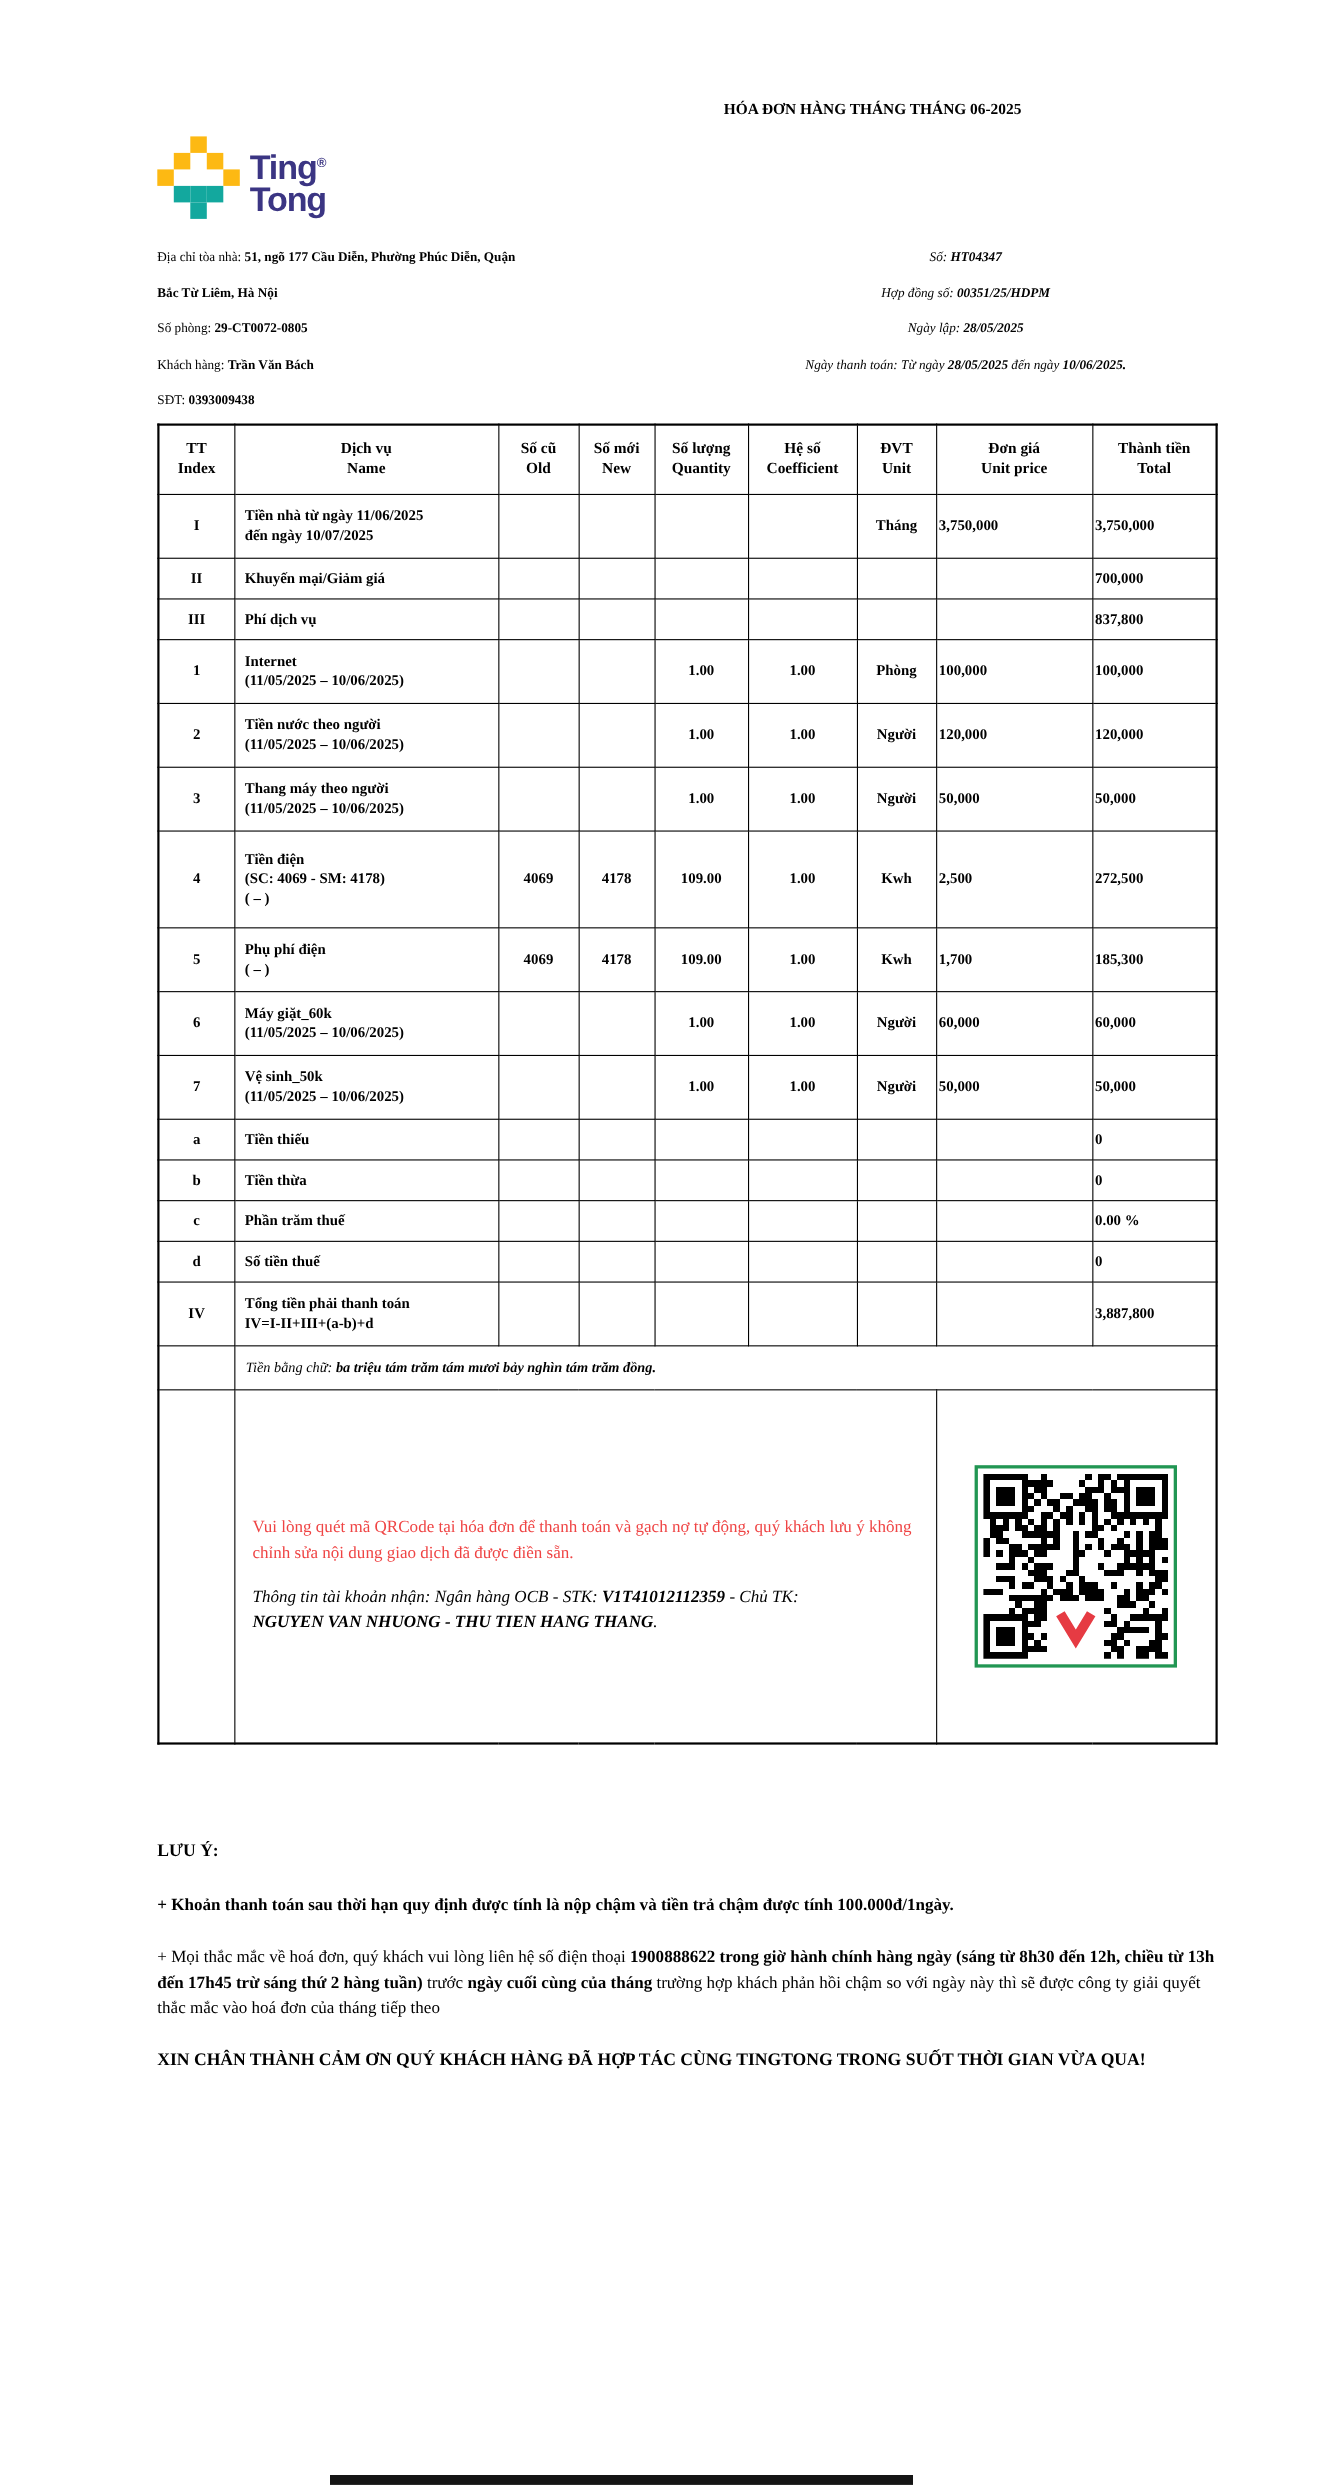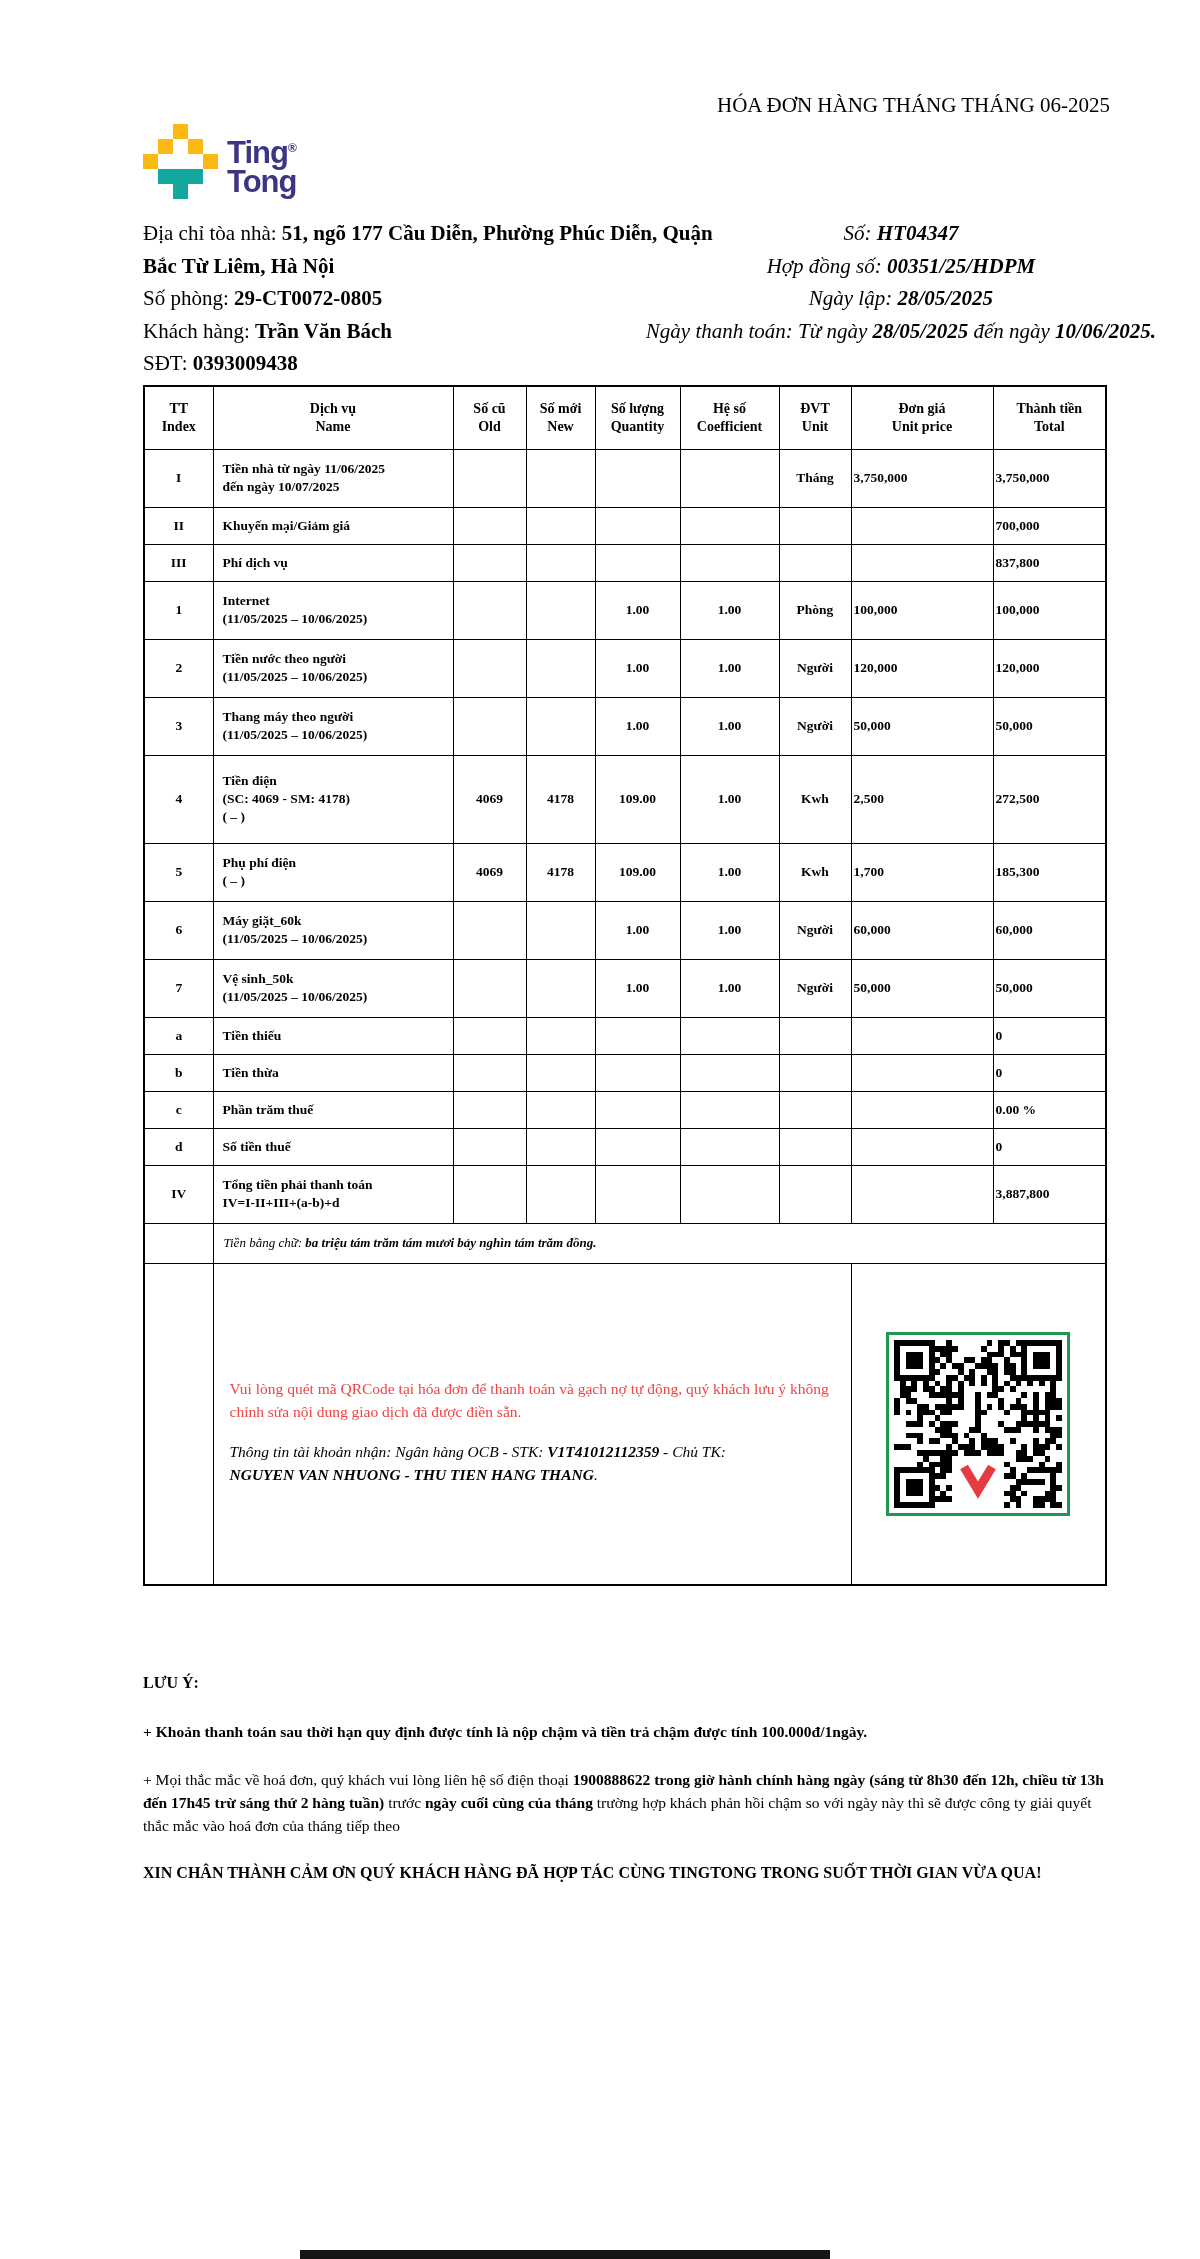--- a/index.html
+++ b/index.html
@@ -12,23 +12,23 @@
   .brand-icon{display:grid;grid-template-columns:repeat(5,15px);grid-template-rows:repeat(5,15px);}
   .sq{width:15px;height:15px;}
   .sq.y{background:var(--c-yellow,#FDB913);}
   .sq.t{background:var(--c-teal,#13A89E);}
   .r1c3{grid-area:1/3}.r2c2{grid-area:2/2}.r2c4{grid-area:2/4}
   .r3c1{grid-area:3/1}.r3c5{grid-area:3/5}
   .r4c2{grid-area:4/2}.r4c3{grid-area:4/3}.r4c4{grid-area:4/4}.r5c3{grid-area:5/3}
   .wordmark{font-family:"Liberation Sans",sans-serif;font-weight:bold;font-size:31px;
             line-height:.92;color:var(--c-navy,#3B3583);letter-spacing:-1px;margin-top:12px;}
   .wordmark sup{font-size:12px;letter-spacing:0;}
-  .title{width:452px;text-align:right;font-weight:normal;font-size:21px;line-height:1.3;margin-top:0;}
+  .title{width:452px;text-align:left;font-weight:bold;font-size:14px;line-height:1.3;margin-top:0;}
   
-  .info{display:flex;margin-top:18px;font-size:21px;}
+  .info{display:flex;margin-top:18px;font-size:12px;}
   .info-left{width:52%;}
   .info-right{flex:1;text-align:center;font-style:italic;}
   .info-line{height:32.5px;line-height:32.5px;white-space:nowrap;}
   
   table.inv{border-collapse:collapse;width:962px;margin-top:5px;border:2px solid #000;
             font-size:13.5px;font-weight:bold;table-layout:fixed;}
   .inv th,.inv td{border:1px solid #000;vertical-align:middle;overflow:hidden;}
   .inv th{font-size:14px;padding:13px 2px;text-align:center;line-height:1.3;}
   .inv thead tr{height:48px;}
   .a-l{text-align:left;padding:3px 9px;line-height:1.33;font-family:Liberation Serif, serif;}

